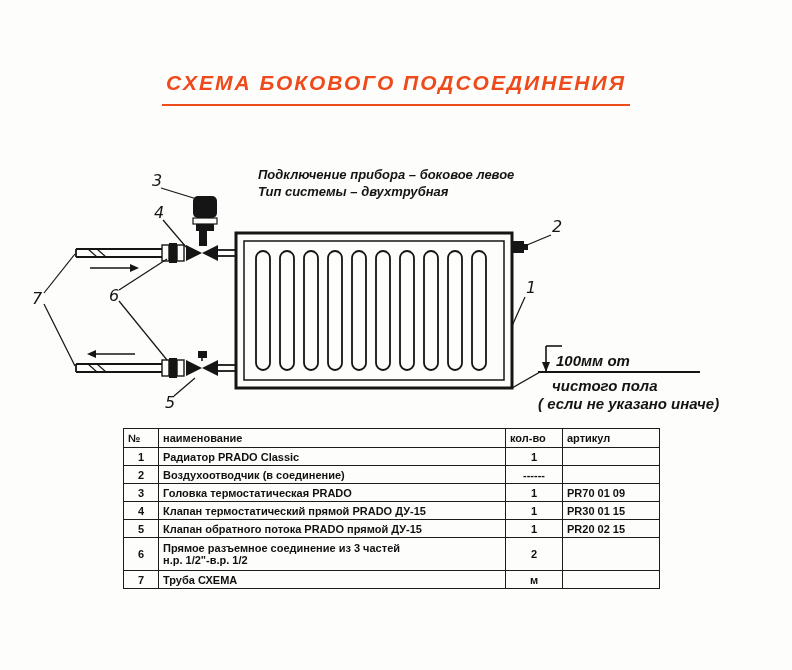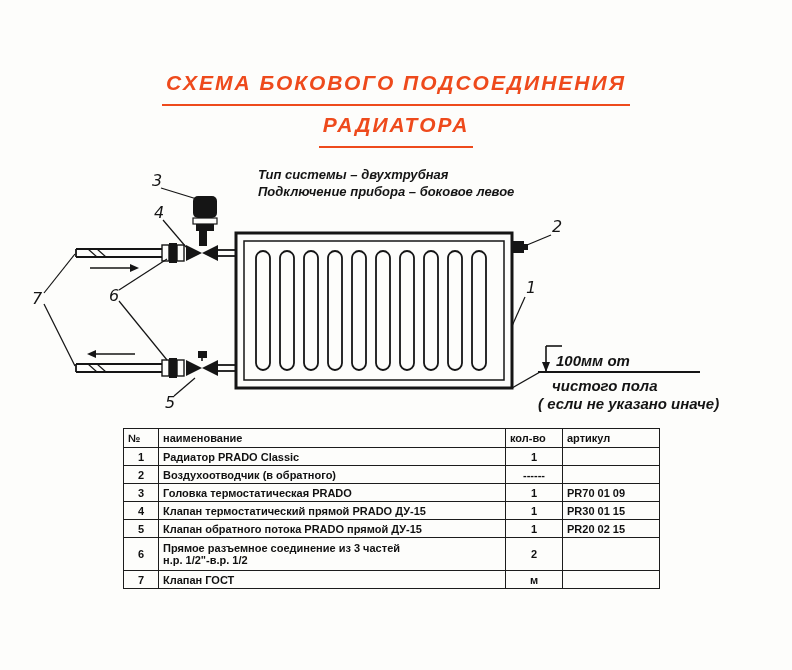--- a/index.html
+++ b/index.html
@@ -48,26 +48,25 @@
   #parts .col-qty{width:48px;margin-left:44px;}
   #parts .col-art{width:88px;border-radius:7px;}
 </style>
 </head>
 <body>
 
 <div id="page">
 
   <div class="title">
     <span class="tline">СХЕМА БОКОВОГО ПОДСОЕДИНЕНИЯ</span><br>
-    <span class="tline">РАДИАТОРА</span>
   </div>
 
   <div class="notes">
+    <div>Подключение прибора – боковое левое</div>
     <div>Тип системы – двухтрубная</div>
-    <div>Подключение прибора – боковое левое</div>
   </div>
 
   <svg id="diagram" width="792" height="280" viewBox="0 0 792 280">
 
     <g>
       <rect class="ink" x="236" y="83" width="276" height="155" stroke-width="3"></rect>
       <rect class="ink" x="244" y="91" width="260" height="139" stroke-width="1.5"></rect>
       <g>
         <rect class="ink" x="256" y="101" width="14" height="119" rx="7" stroke-width="1.8"></rect>
         <rect class="ink" x="280" y="101" width="14" height="119" rx="7" stroke-width="1.8"></rect>
@@ -184,21 +183,21 @@
     </thead>
     <tbody>
       <tr>
         <td class="c">1</td>
         <td>Радиатор PRADO Classic</td>
         <td class="c">1</td>
         <td></td>
       </tr>
       <tr>
         <td class="c">2</td>
-        <td>Воздухоотводчик (в обратного)</td>
+        <td>Воздухоотводчик (в соединение)</td>
         <td class="c">------</td>
         <td></td>
       </tr>
       <tr>
         <td class="c">3</td>
         <td>Головка термостатическая PRADO</td>
         <td class="c">1</td>
         <td>PR70 01 09</td>
       </tr>
       <tr>
@@ -217,20 +216,20 @@
         <td class="c">6</td>
         <td>
           <div>Прямое разъемное соединение из 3 частей</div>
           <div>н.р. 1/2"-в.р. 1/2</div>
         </td>
         <td class="c">2</td>
         <td></td>
       </tr>
       <tr>
         <td class="c">7</td>
-        <td>Клапан ГОСТ</td>
+        <td>Труба СХЕМА</td>
         <td class="c">м</td>
         <td></td>
       </tr>
     </tbody>
   </table>
 
 </div>
 
 </body></html>

